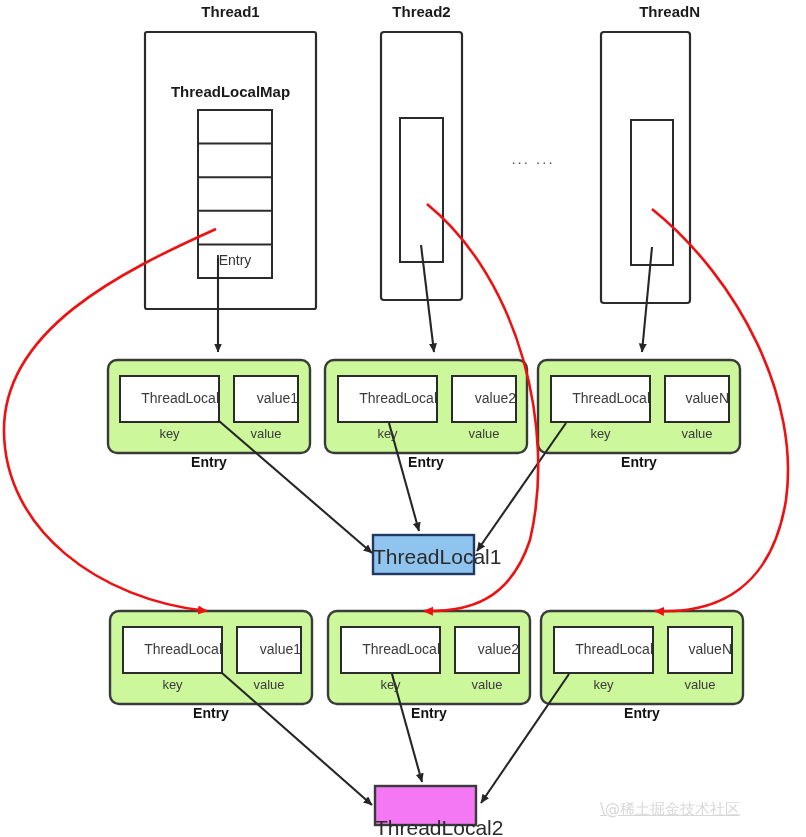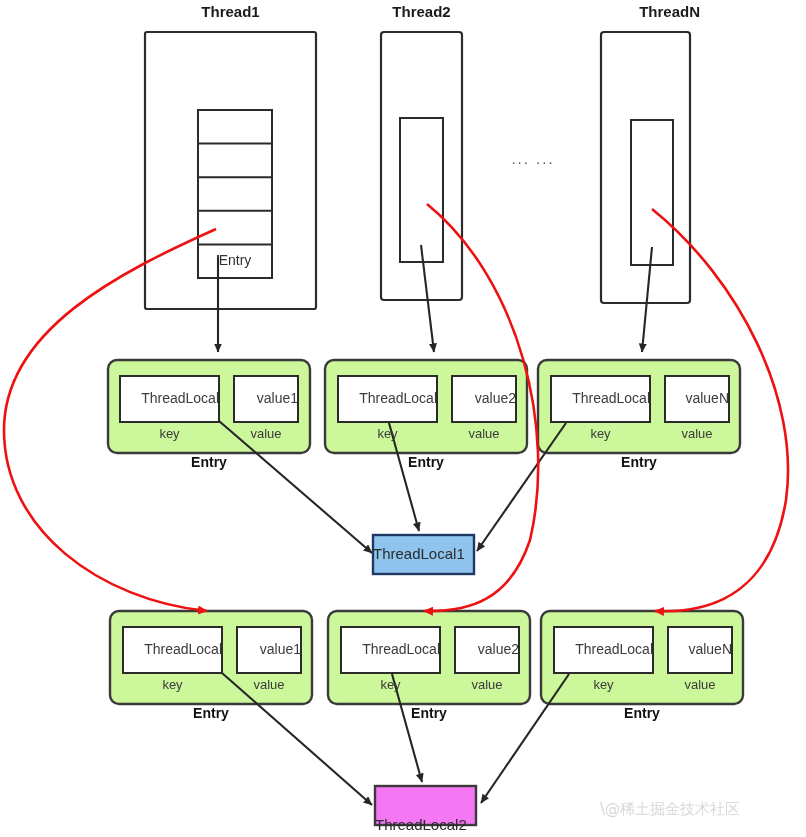--- a/index.html
+++ b/index.html
@@ -17,24 +17,25 @@
   .lbl{position:absolute;white-space:nowrap;}
   .thread-title{
     font-weight:bold;font-size:15px;color:#1a1a1a;text-align:center;
   }
   .tlm-title{font-weight:bold;font-size:15px;color:#1a1a1a;text-align:center;}
   .cell-entry{font-size:14px;color:#333;text-align:center;}
   .ellipsis{font-size:15px;color:#555;letter-spacing:2px;}
   .tl-name{font-size:14px;color:#3b3b3b;text-align:right;}
   .kv{font-size:13px;color:#3b3b3b;text-align:center;}
   .entry-cap{font-weight:bold;font-size:14px;color:#111;text-align:center;}
-  .node-name{font-size:15px;color:#2b2b2b;text-align:left;}
+  .node-name{font-size:21px;color:#2b2b2b;text-align:center;}
   .watermark{
     font-size:15px;color:#d8d8d8;white-space:nowrap;
     font-family:"DejaVu Sans",sans-serif;
+    text-decoration:underline;
   }
 </style>
 </head>
 <body>
 
 <div id="stage">
 
   <svg id="art" viewBox="0 0 806 837">
     <defs>
       <marker id="ahBlack" markerWidth="11" markerHeight="11" refX="8.5" refY="4" orient="auto" markerUnits="userSpaceOnUse">
@@ -124,20 +125,21 @@
 
     <path d="M652,209 C740,280 800,400 786,500 C772,586 720,614 655,611" stroke="#ee1111" stroke-width="2.6" fill="none" marker-end="url(#ahRed)"></path>
 
     <path d="M218,255 L218,267" stroke="#262626" stroke-width="1.8" fill="none"></path>
   </svg>
 
   <div class="lbl thread-title" style="left:145px;top:3px;width:171px;">Thread1</div>
   <div class="lbl thread-title" style="left:366px;top:3px;width:111px;">Thread2</div>
   <div class="lbl thread-title" style="left:591px;top:3px;width:109px;text-align:right;">ThreadN</div>
 
+  <div class="lbl tlm-title" style="left:145px;top:83px;width:171px;">ThreadLocalMap</div>
 
   <div class="lbl cell-entry" style="left:198px;top:252px;width:74px;">Entry</div>
 
   <div class="lbl ellipsis" style="left:508px;top:150px;width:50px;text-align:center;">... ...</div>
 
   <div class="lbl tl-name" style="left:120px;top:390px;width:99px;">ThreadLocal</div>
   <div class="lbl tl-name" style="left:234px;top:390px;width:64px;">value1</div>
   <div class="lbl kv" style="left:120px;top:426px;width:99px;">key</div>
   <div class="lbl kv" style="left:234px;top:426px;width:64px;">value</div>
   <div class="lbl entry-cap" style="left:108px;top:454px;width:202px;">Entry</div>

